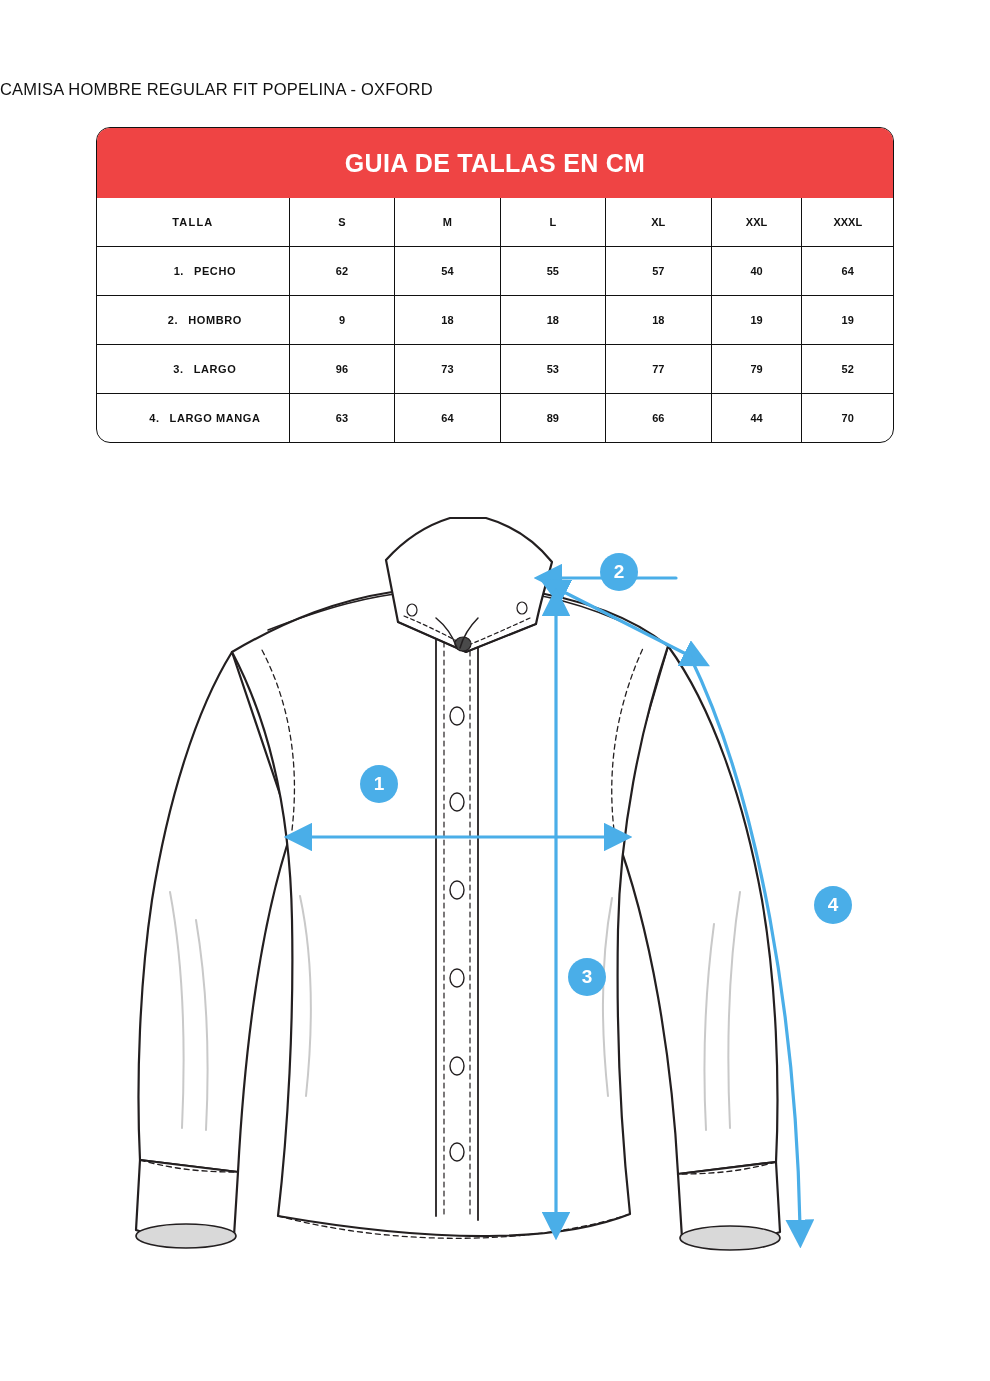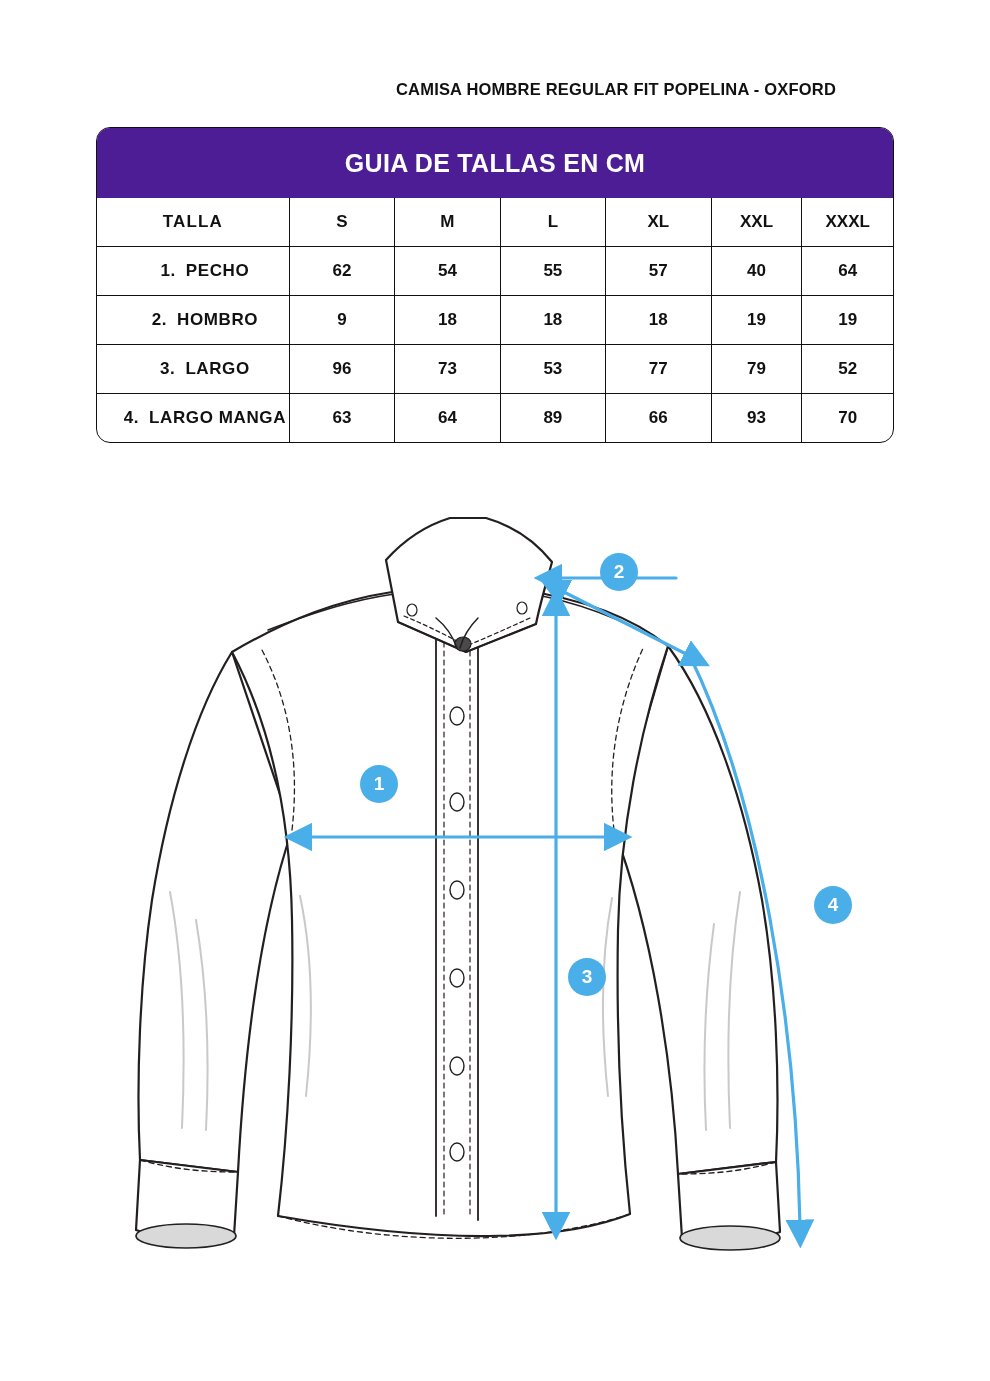--- a/index.html
+++ b/index.html
@@ -18,55 +18,55 @@
   .page {
     position: relative;
     width: 990px;
     height: 1381px;
   }
   .doc-title {
     position: absolute;
     top: 80px;
     left: 0;
     width: 836px;
-    text-align: right;
+    text-align: left;
     font-size: 16.5px;
-    font-weight: bold;
+    font-weight: normal;
     letter-spacing: 0.2px;
     color: #111111;
   }
   .size-table-wrap {
     position: absolute;
     top: 127px;
     left: 96px;
     width: 798px;
     border-radius: 14px;
     overflow: hidden;
     border: 1px solid #111111;
     box-sizing: border-box;
   }
   .table-header {
-    background: #4c1d95;
+    background: #ef4444;
     color: #ffffff;
     text-align: center;
     font-size: 25px;
     font-weight: bold;
     letter-spacing: 0.3px;
     padding: 21px 0 20px 0;
   }
   table.sizes {
     border-collapse: collapse;
     width: 100%;
     table-layout: fixed;
   }
   table.sizes td, table.sizes th {
     border: 1px solid #111111;
     height: 48px;
     text-align: center;
-    font-size: 17px;
+    font-size: 11px;
     font-weight: bold;
     color: #111111;
     padding: 0;
   }
   table.sizes tr:first-child th,
   table.sizes tr:first-child td {
     border-top: none;
   }
   table.sizes tr:last-child td {
     border-bottom: none;
@@ -176,21 +176,21 @@
           <td>77</td>
           <td>79</td>
           <td>52</td>
         </tr>
         <tr>
           <td class="row-label"><span class="num">4.</span><span>LARGO MANGA</span></td>
           <td>63</td>
           <td>64</td>
           <td>89</td>
           <td>66</td>
-          <td>93</td>
+          <td>44</td>
           <td>70</td>
         </tr>
       </tbody>
     </table>
   </div>
 
   <div class="diagram">
     <svg width="990" height="800" viewBox="0 0 990 800">
       <g fill="#ffffff" stroke="#231f20" stroke-width="2.2" stroke-linejoin="round" stroke-linecap="round">
 

